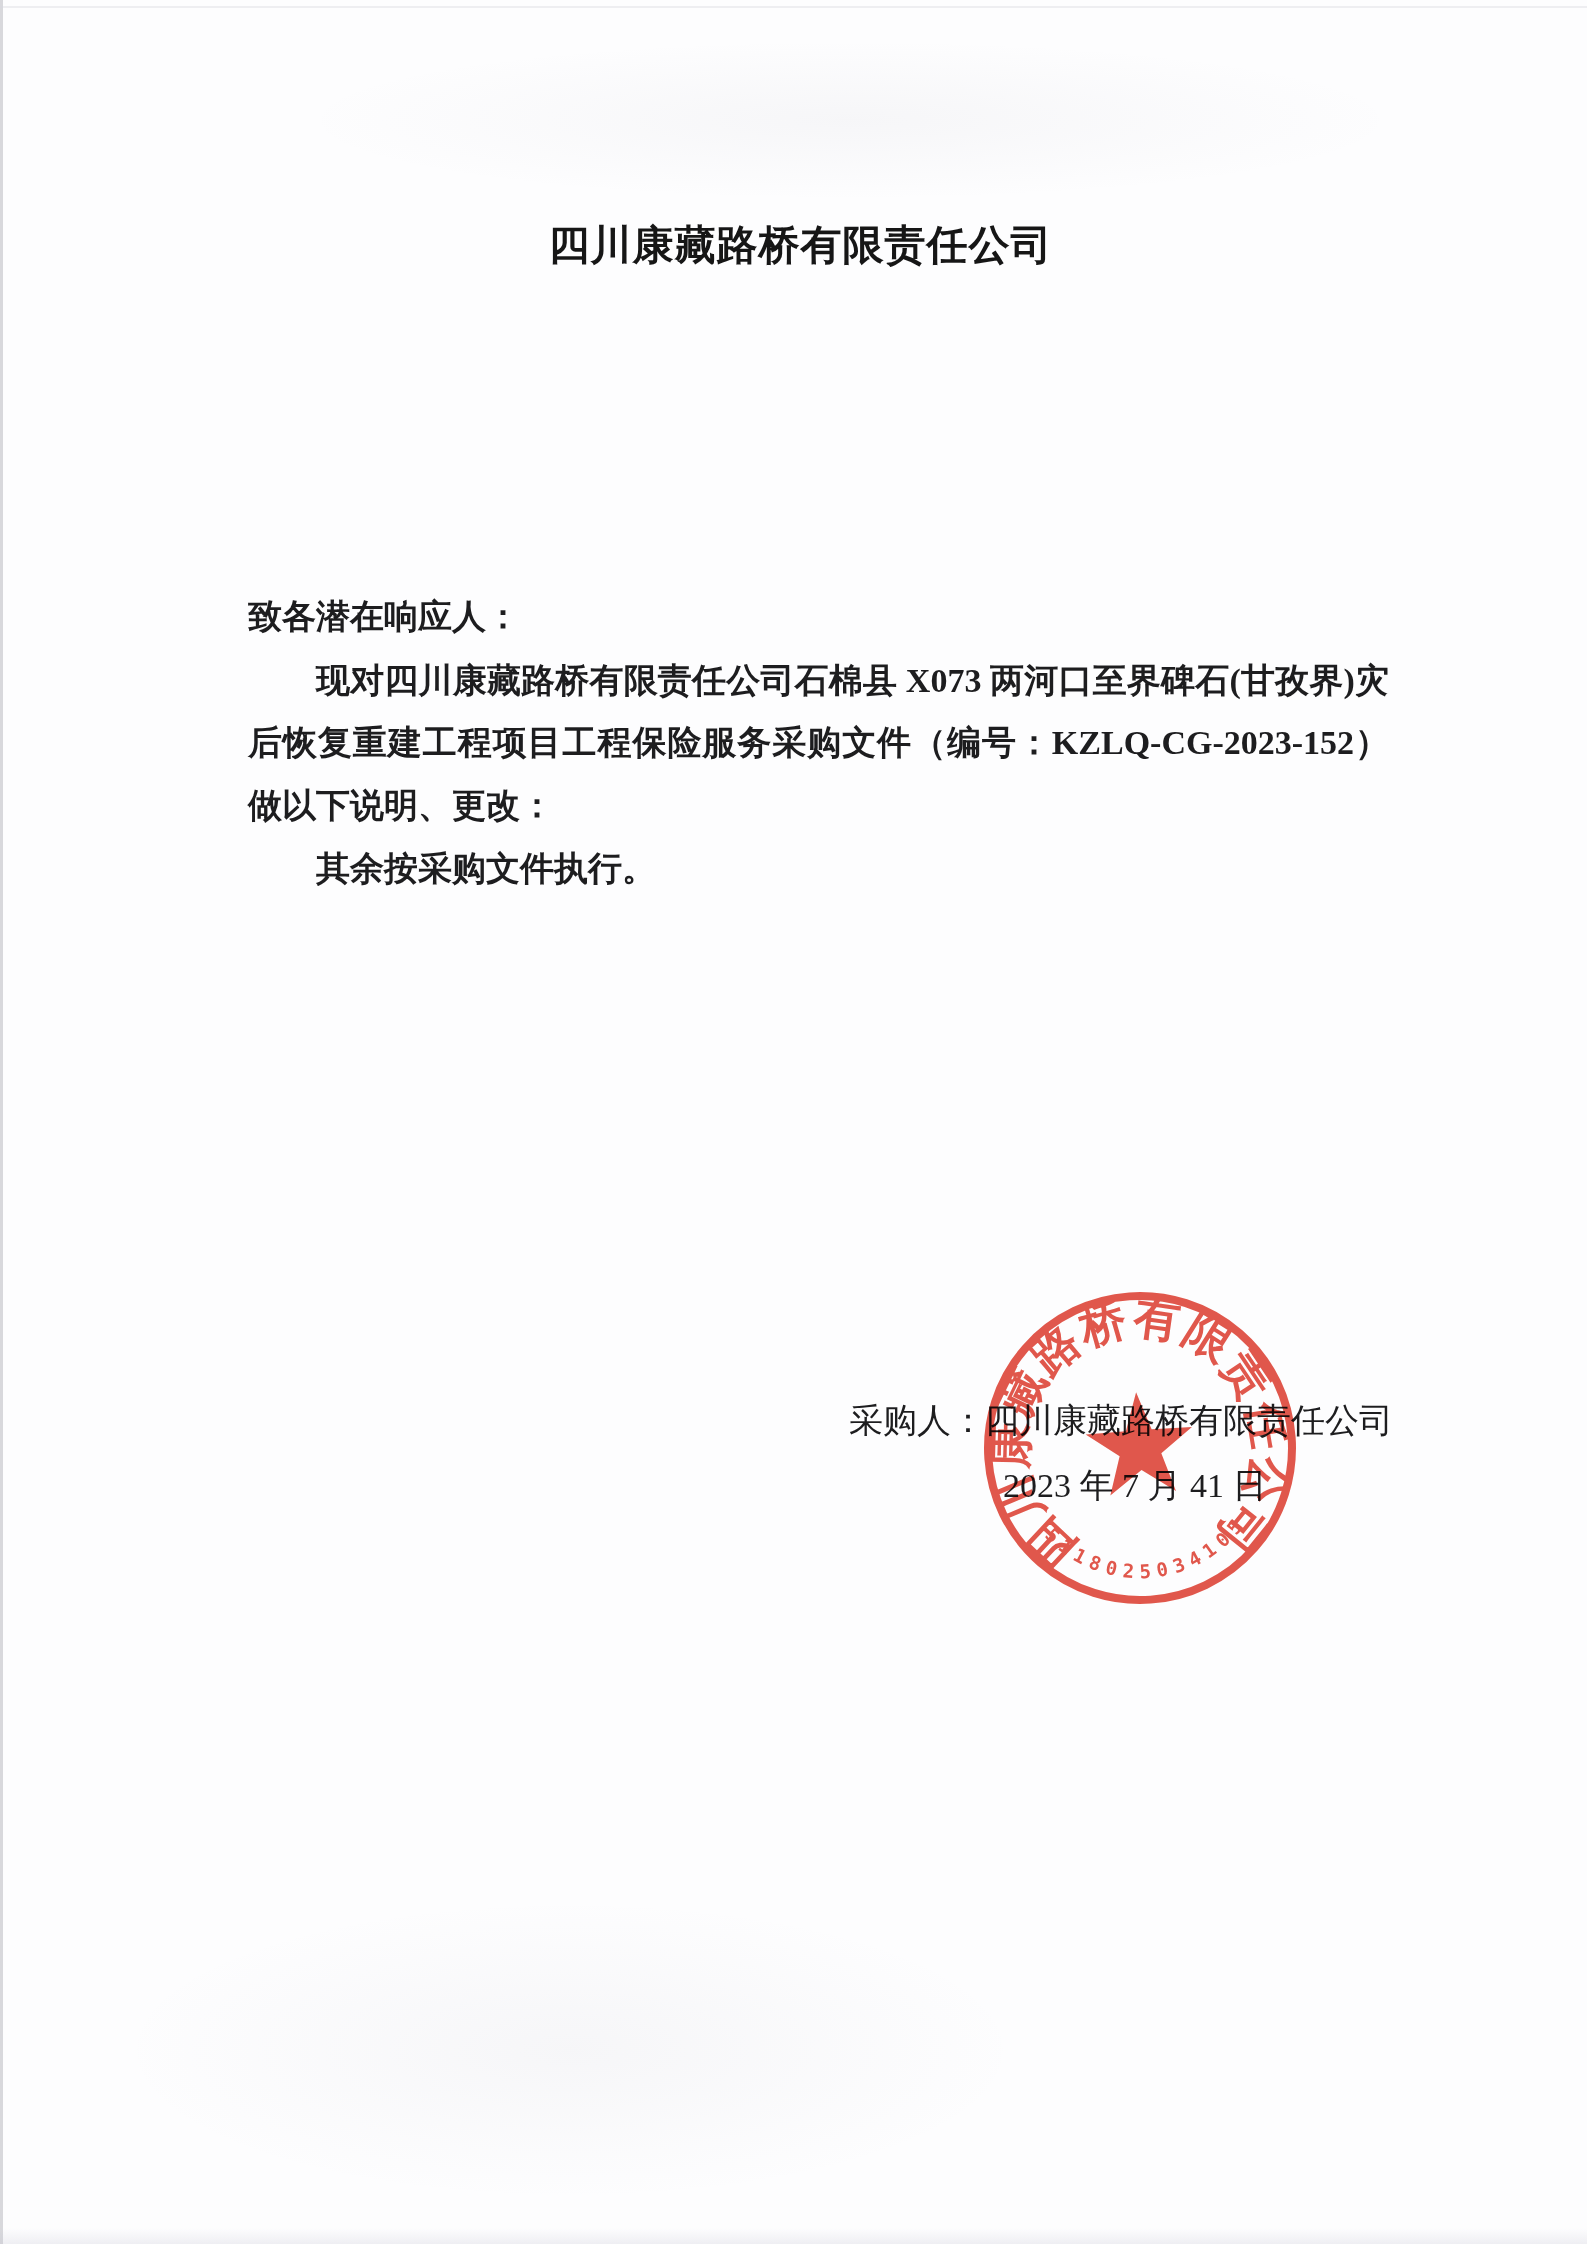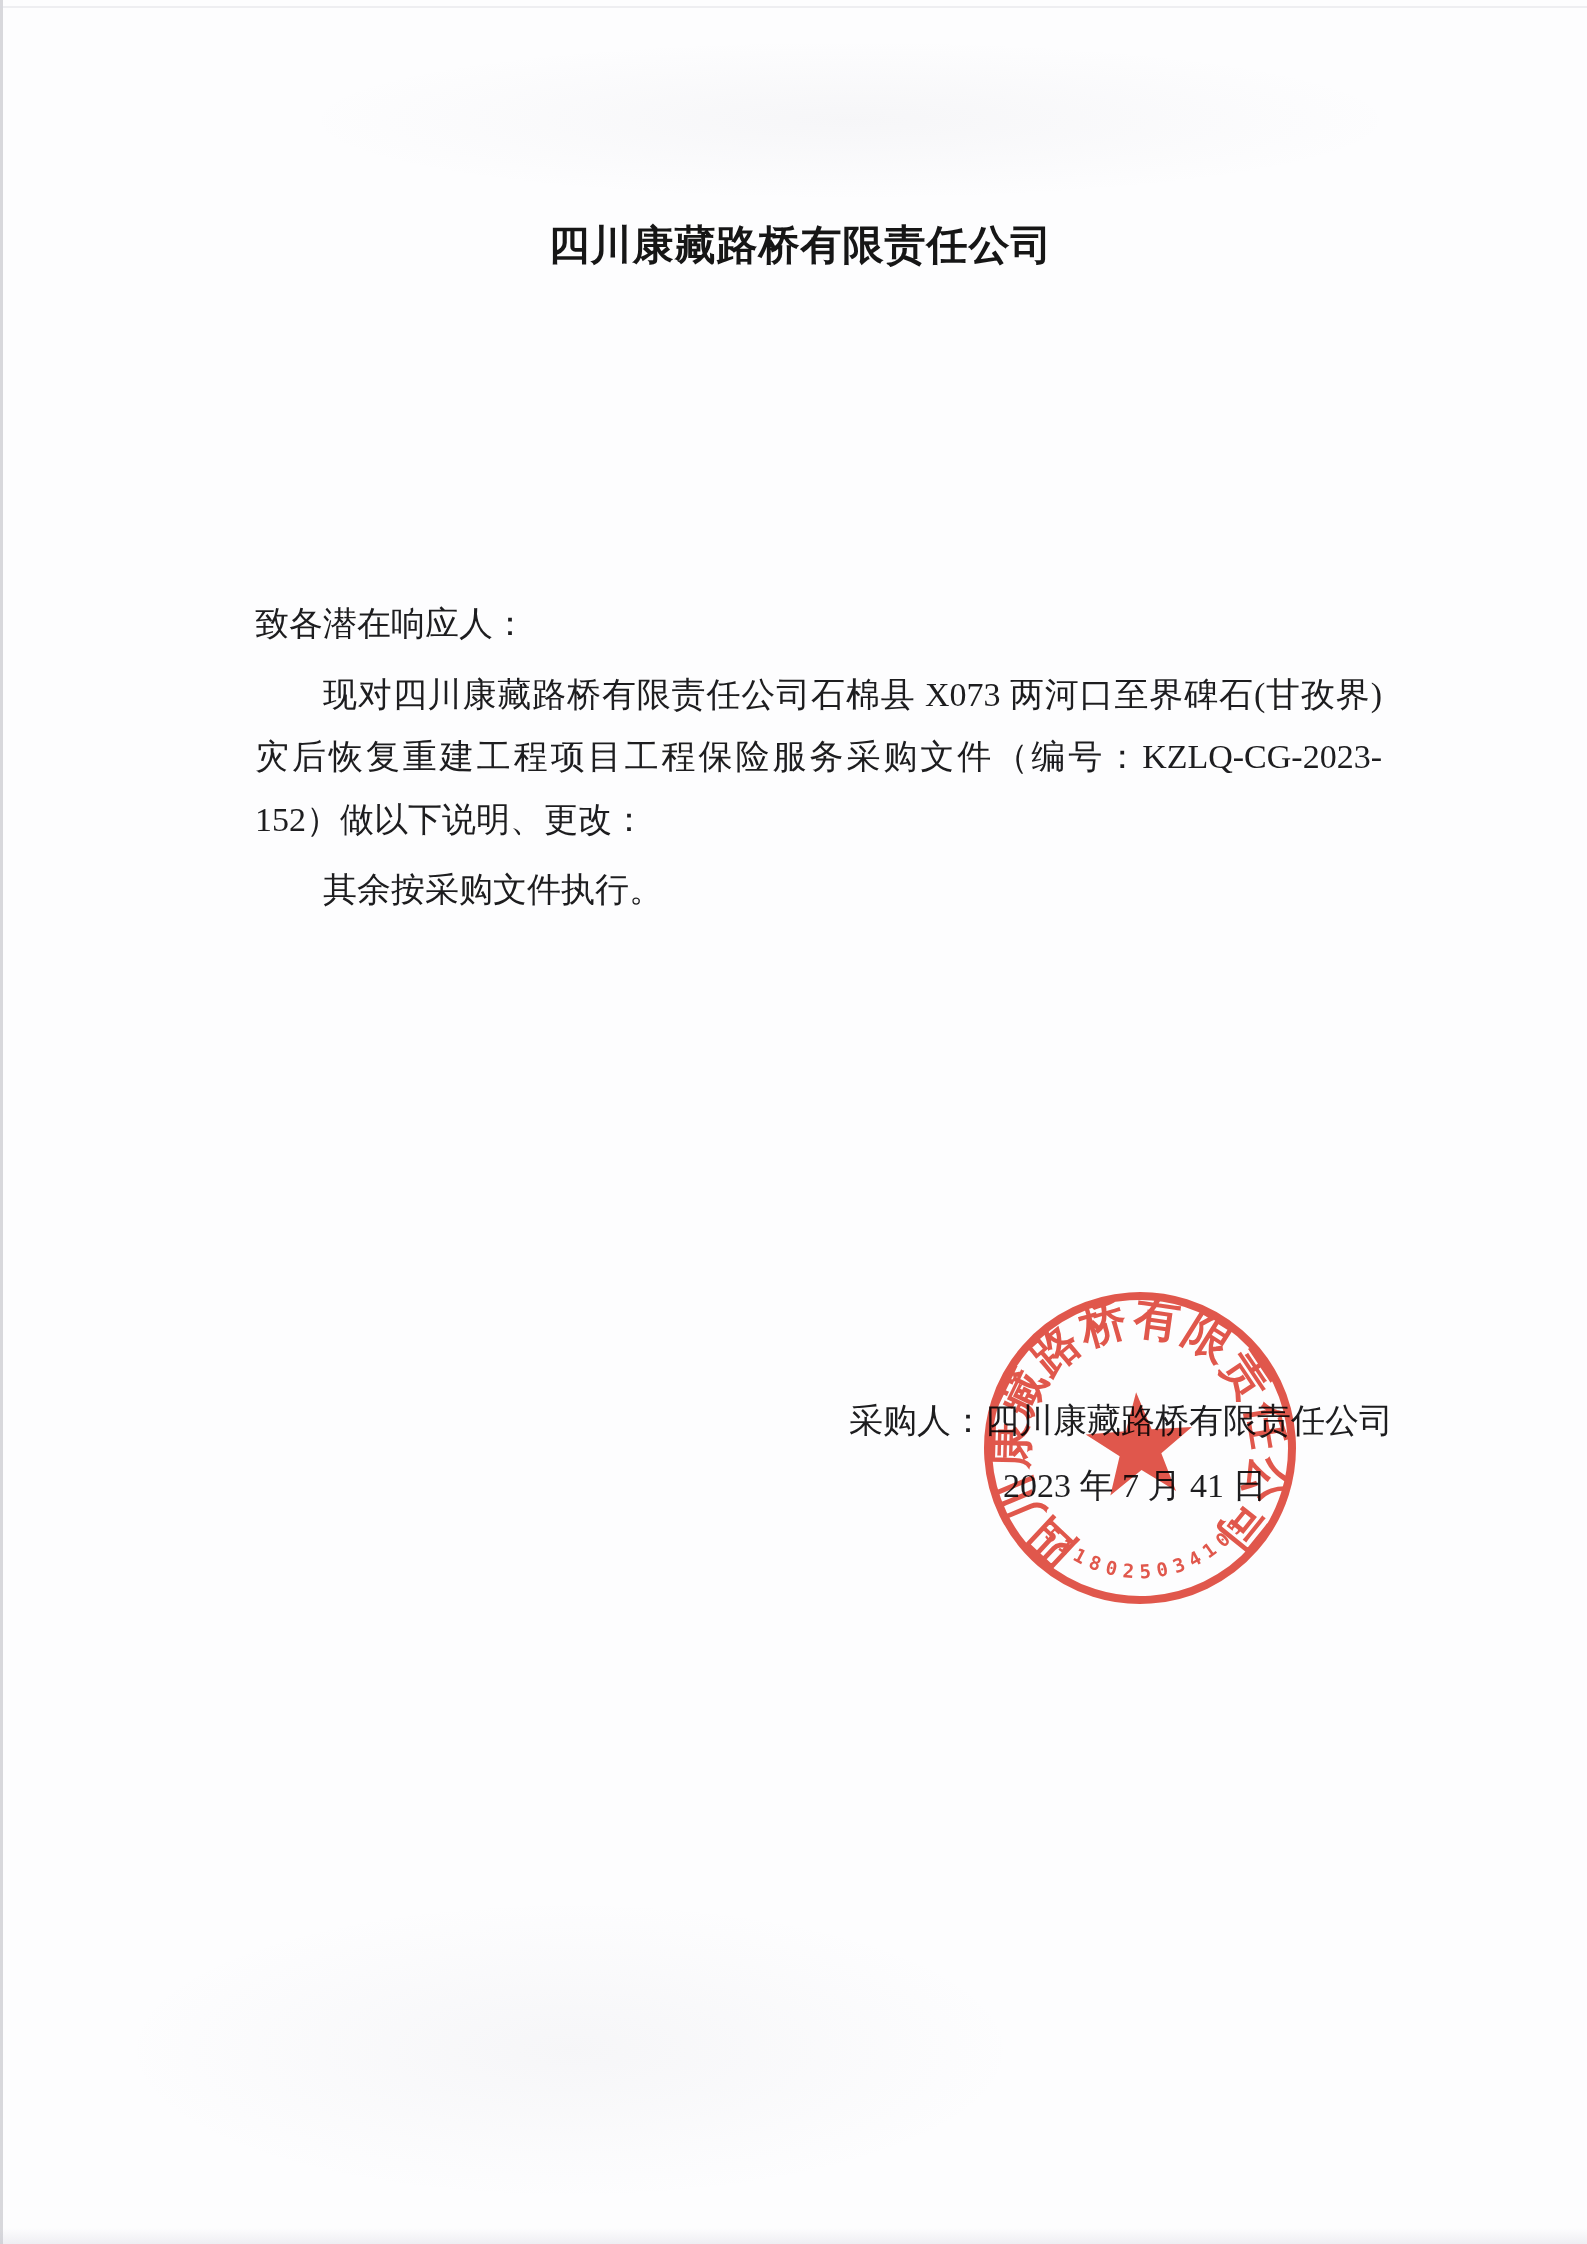--- a/index.html
+++ b/index.html
@@ -51,21 +51,21 @@
   .title-line { height: 83px; line-height: 83px; letter-spacing: 1px; }
 
   .body-block {
     position: absolute;
     left: 247px; top: 585px; width: 1143px;
     font-size: 34px;
     line-height: 62.5px;
     text-align: justify;
     color: #1d1d1f;
   }
-  .body-block p { margin: 8px; text-indent: 68px; }
+  .body-block p { margin: 1px; text-indent: 68px; font-weight: bold; }
   .body-block p.no-indent { text-indent: 0; }
   .u {
     text-decoration: underline;
     text-underline-offset: 6px;
     text-decoration-thickness: 2px;
   }
 
   .sig-buyer {
     position: absolute;
     left: 849px; top: 1397px;

